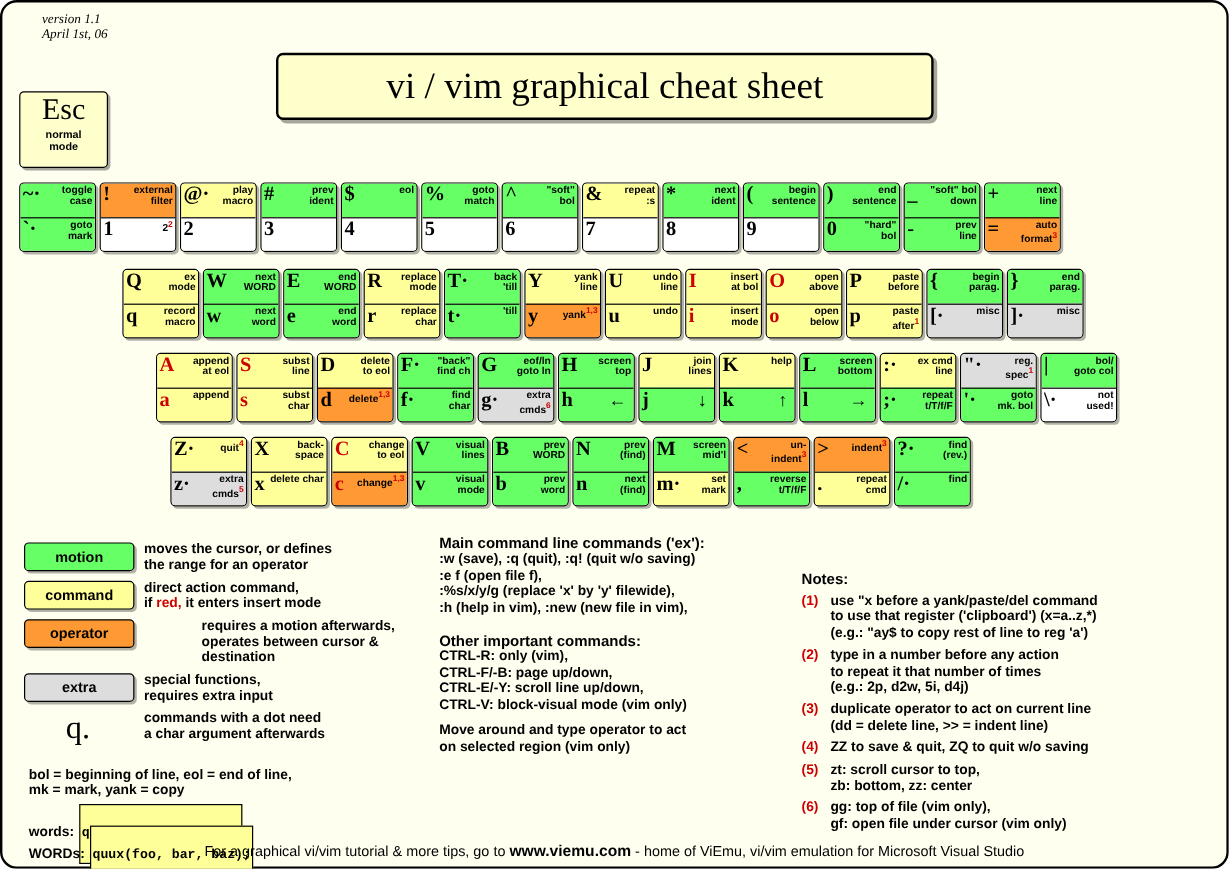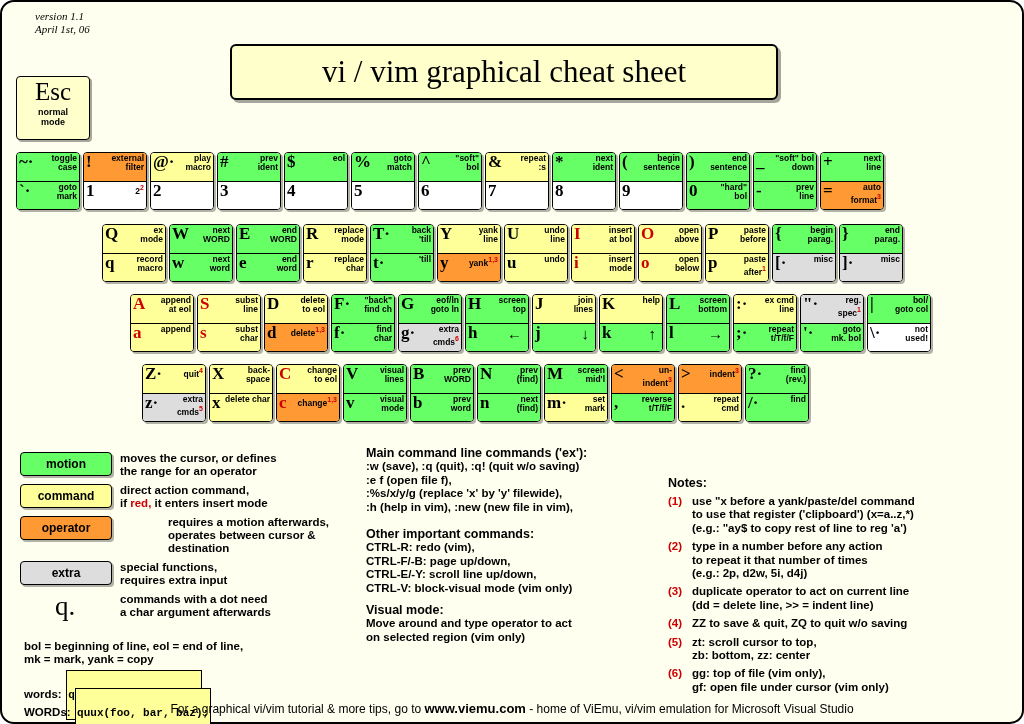--- a/index.html
+++ b/index.html
@@ -662,28 +662,27 @@
     <div id="ex-lines">
         <div class="mono-line">:w (save), :q (quit), :q! (quit w/o saving)</div>
         <div class="mono-line">:e f (open file f),</div>
         <div class="mono-line">:%s/x/y/g (replace 'x' by 'y' filewide),</div>
         <div class="mono-line">:h (help in vim), :new (new file in vim),</div>
       </div>
   </div>
   <div class="abs" style="left:364px;top:525px;width:290px;">
     <div class="sec-head">Other important commands:</div>
     <div id="other-lines">
-        <div class="mono-line">CTRL-R: redo (vim),</div>
+        <div class="mono-line">CTRL-R: only (vim),</div>
         <div class="mono-line">CTRL-F/-B: page up/down,</div>
         <div class="mono-line">CTRL-E/-Y: scroll line up/down,</div>
         <div class="mono-line">CTRL-V: block-visual mode (vim only)</div>
       </div>
   </div>
   <div class="abs" style="left:364px;top:601px;width:300px;">
-    <div class="sec-head">Visual mode:</div>
     <div id="visual-lines">
         <div class="mono-line">Move around and type operator to act</div>
         <div class="mono-line">on selected region (vim only)</div>
       </div>
   </div>
 
   <div class="abs" style="left:666px;top:474px;width:348px;">
     <div class="sec-head">Notes:</div>
     <div id="notes-list">
         <div style="display: flex; margin-top: 5px;">

